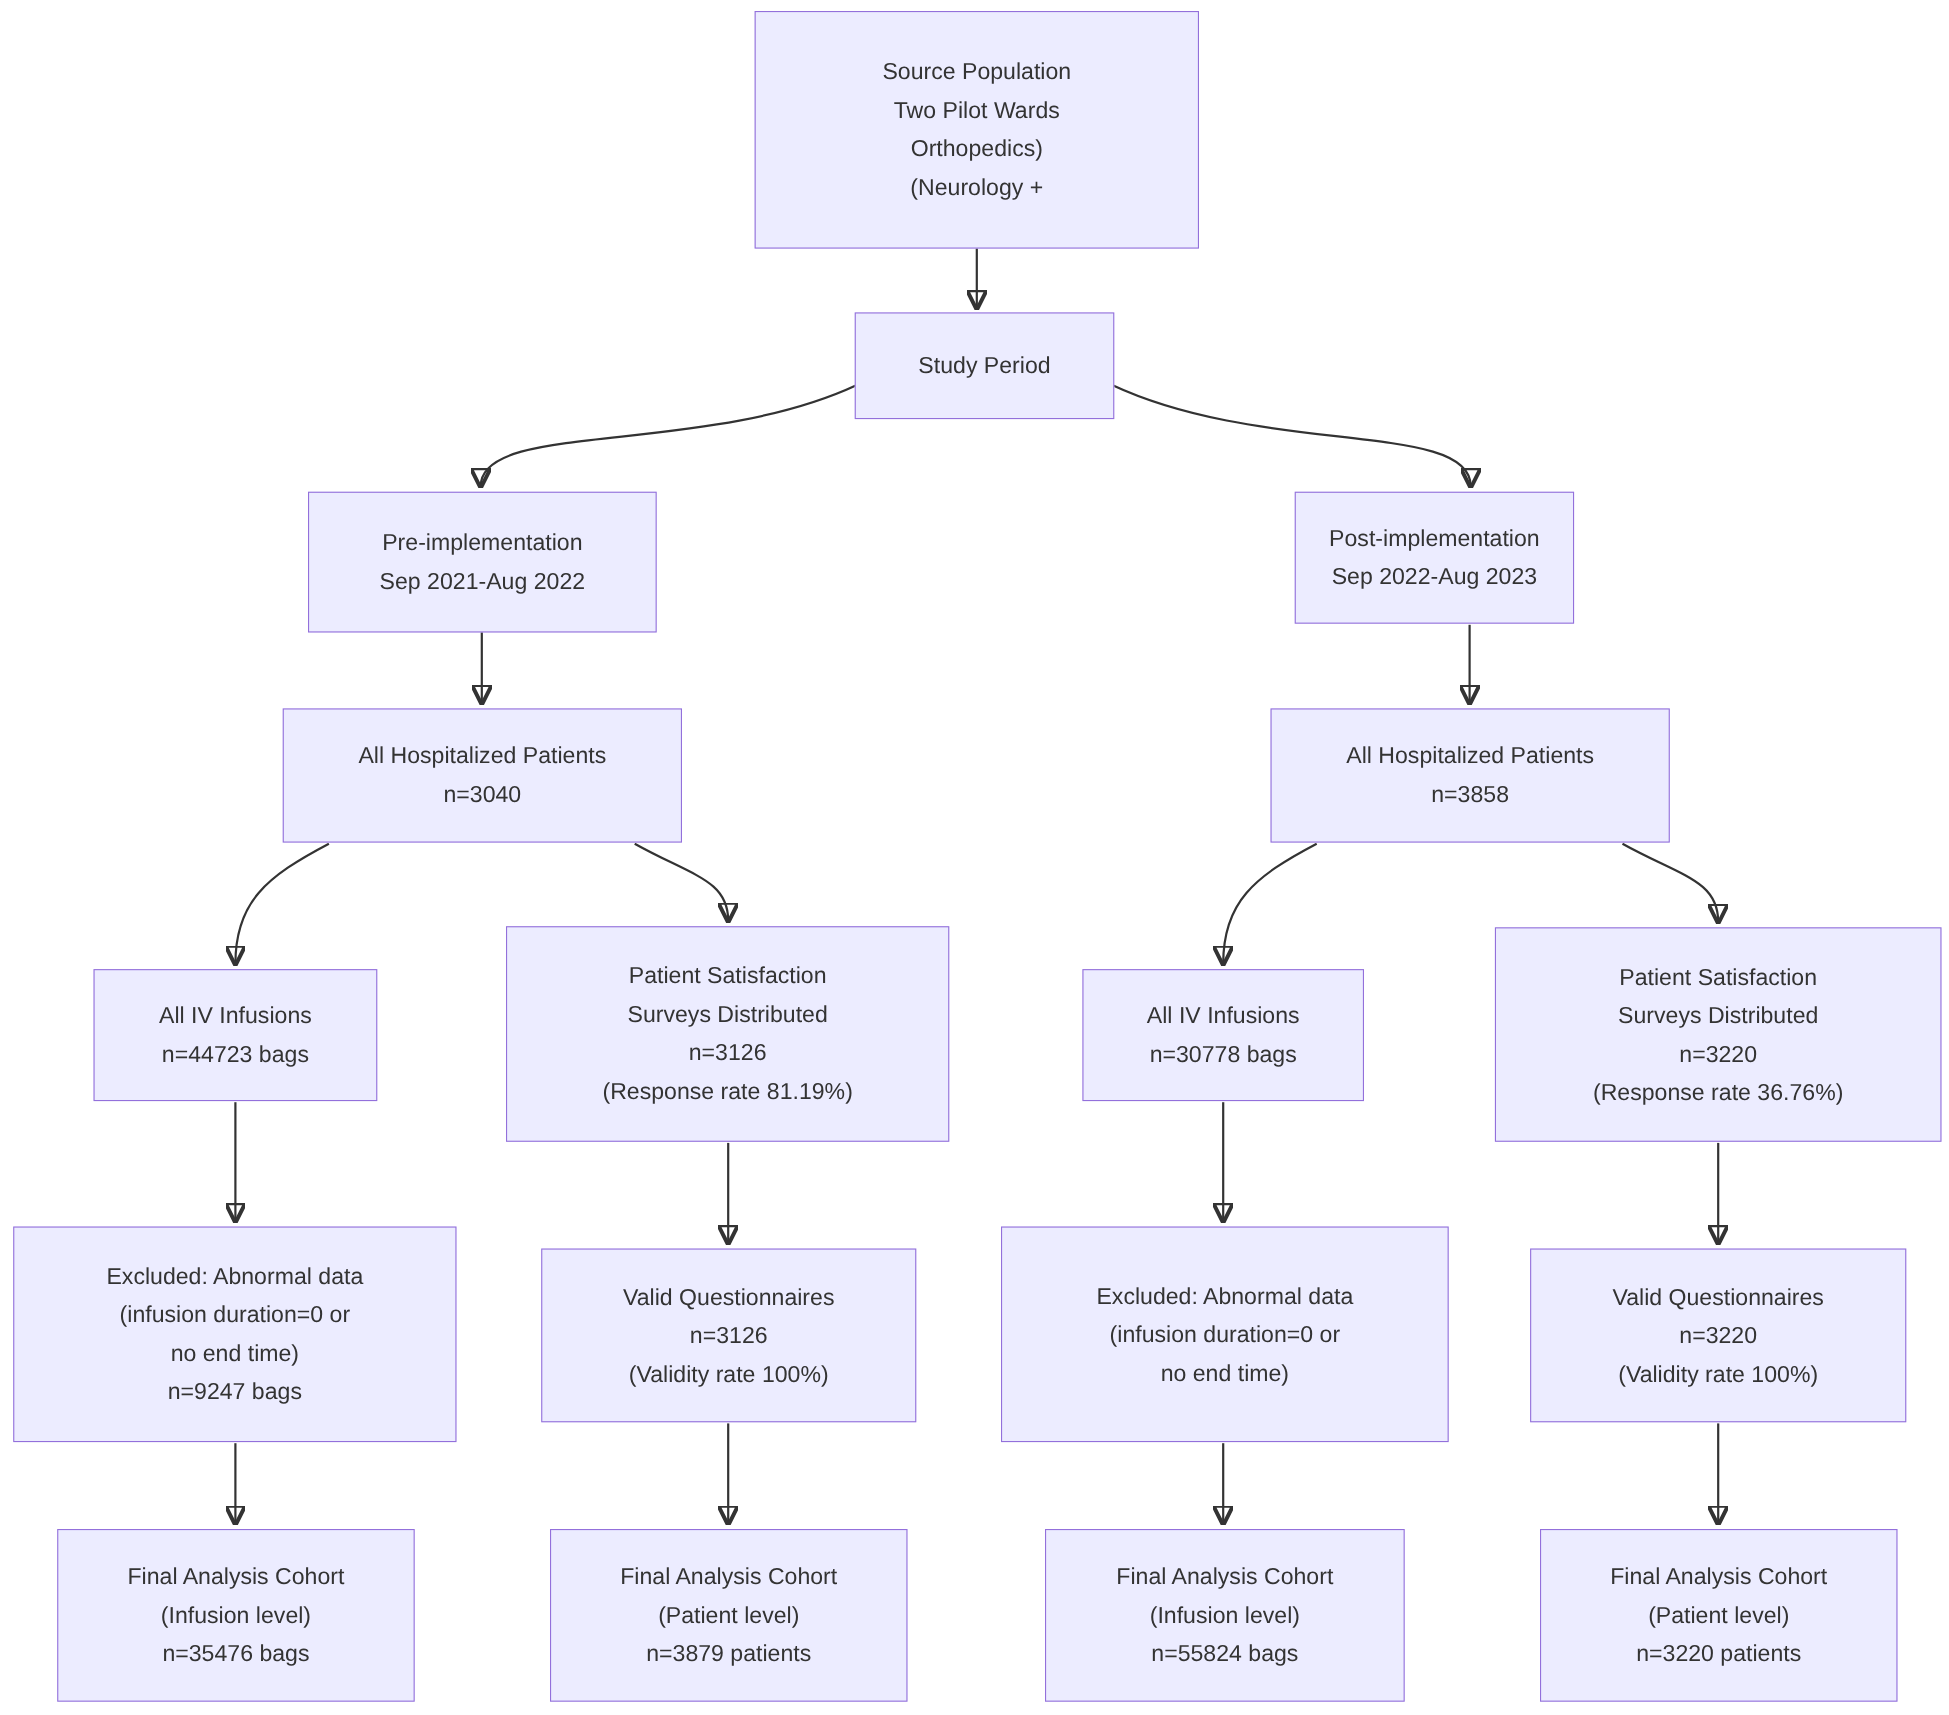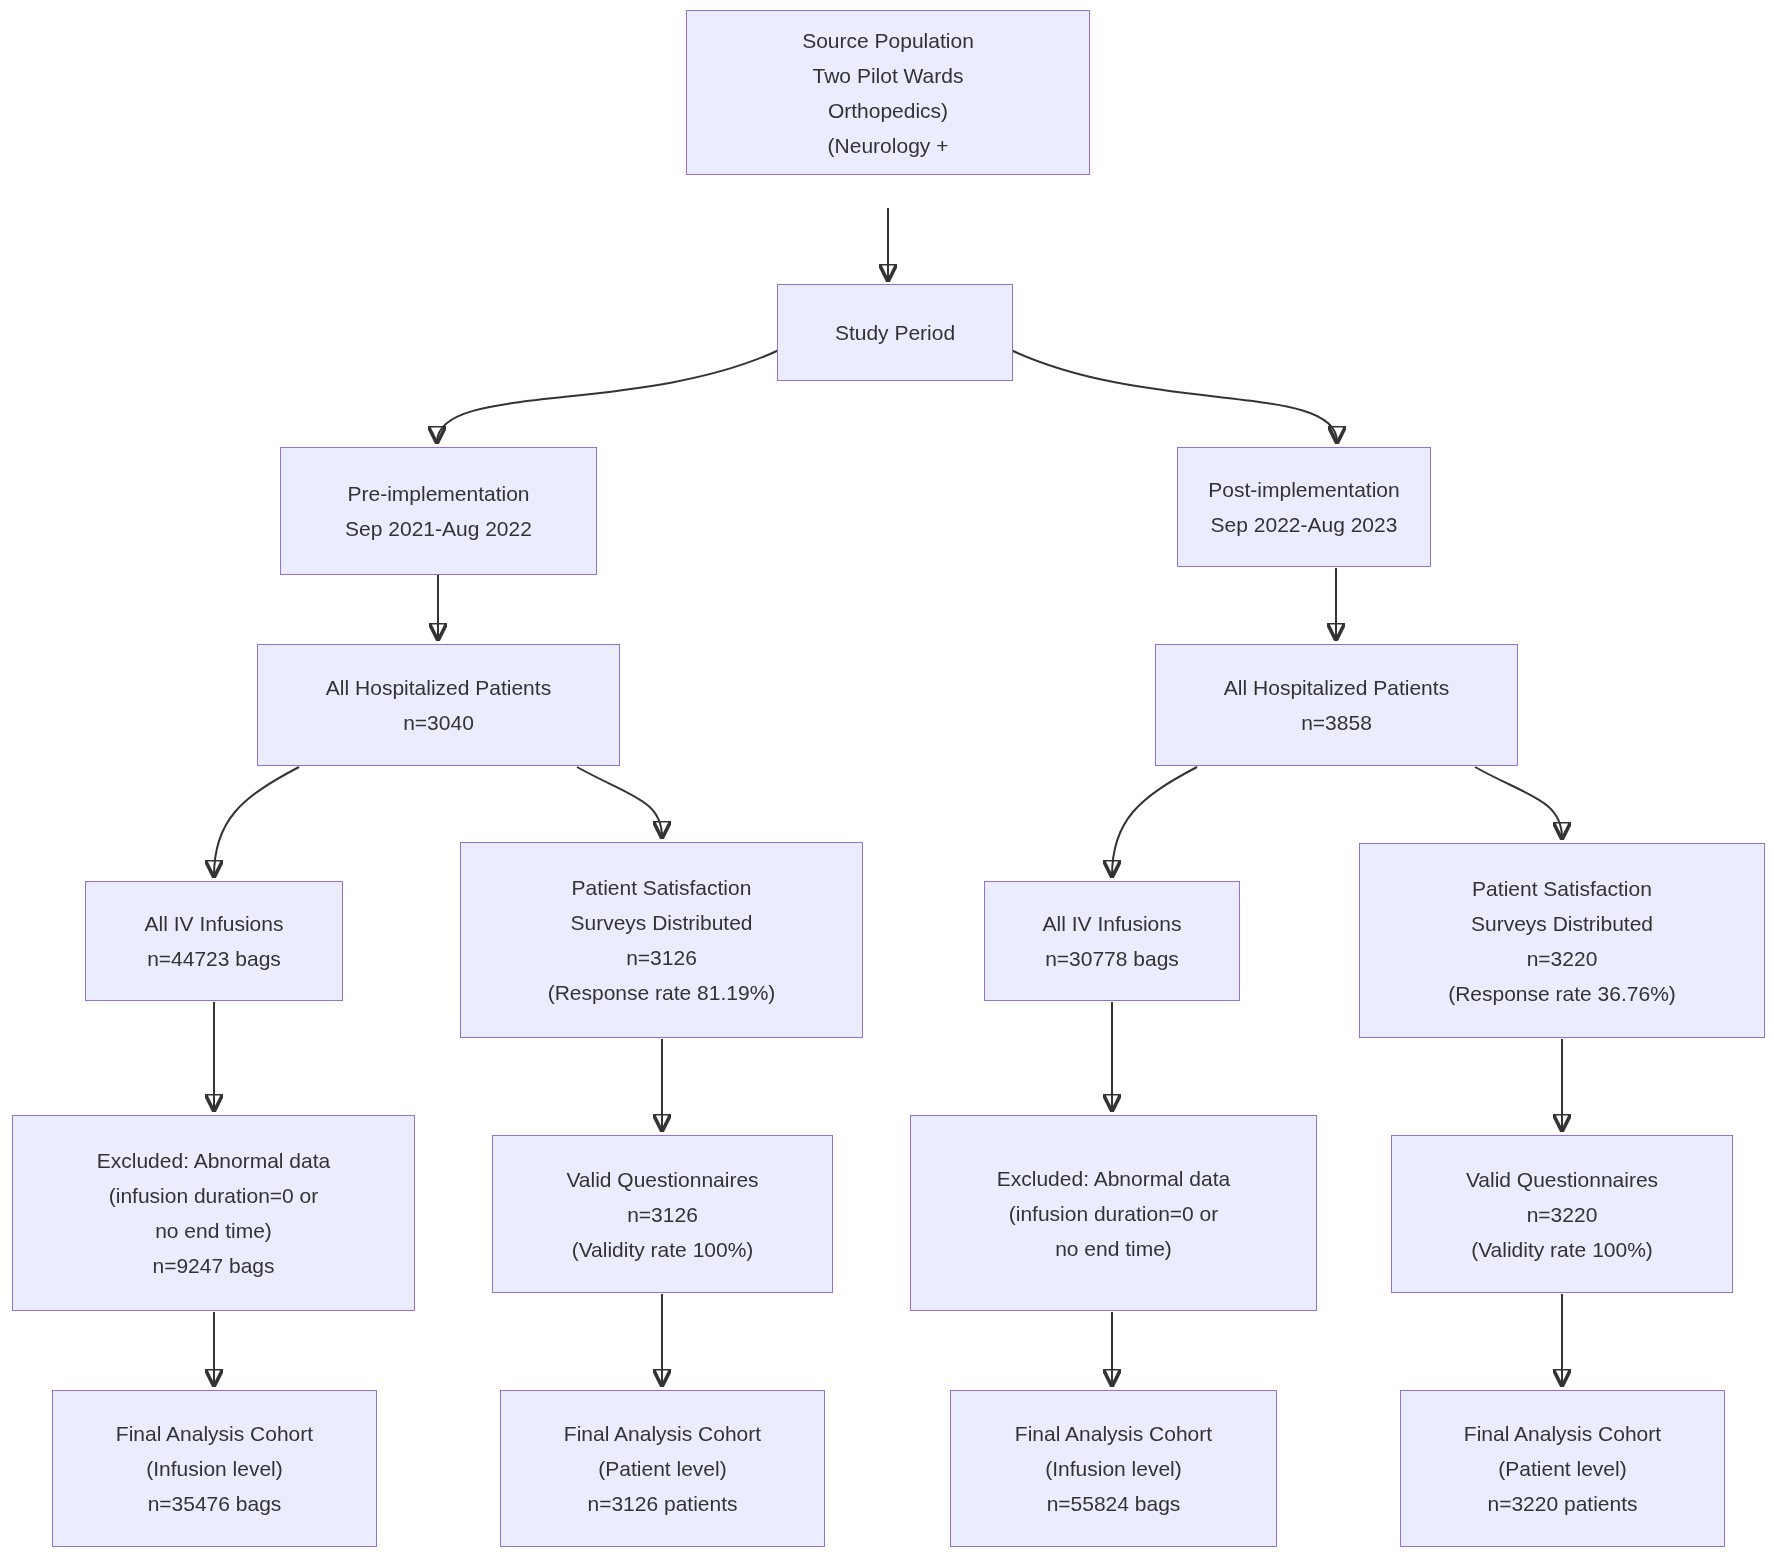--- a/index.html
+++ b/index.html
@@ -70,21 +70,21 @@
     <path marker-end="url(#arrow)" d="M662,1039 L662,1130"></path>
     <path marker-end="url(#arrow)" d="M1112,1002 L1112,1110"></path>
     <path marker-end="url(#arrow)" d="M1562,1039 L1562,1130"></path>
     <path marker-end="url(#arrow)" d="M214,1312 L214,1385"></path>
     <path marker-end="url(#arrow)" d="M662,1294 L662,1385"></path>
     <path marker-end="url(#arrow)" d="M1112,1312 L1112,1385"></path>
     <path marker-end="url(#arrow)" d="M1562,1294 L1562,1385"></path>
   </svg>
 
   <div id="nodes">
-      <div class="node" style="left: 686px; top: 10px; width: 404px; height: 165px;">
+      <div class="node" style="left: 686px; top: 10px; width: 404px; height: 216px;">
         <div class="line">Source Population</div>
         <div class="line">Two Pilot Wards</div>
         <div class="line">Orthopedics)</div>
         <div class="line">(Neurology +</div>
       </div>
       <div class="node" style="left: 777px; top: 284px; width: 236px; height: 97px;">
         <div class="line">Study Period</div>
       </div>
       <div class="node" style="left: 280px; top: 447px; width: 317px; height: 128px;">
         <div class="line">Pre-implementation</div>
@@ -144,21 +144,21 @@
         <div class="line">(Validity rate 100%)</div>
       </div>
       <div class="node" style="left: 52px; top: 1390px; width: 325px; height: 157px;">
         <div class="line">Final Analysis Cohort</div>
         <div class="line">(Infusion level)</div>
         <div class="line">n=35476 bags</div>
       </div>
       <div class="node" style="left: 500px; top: 1390px; width: 325px; height: 157px;">
         <div class="line">Final Analysis Cohort</div>
         <div class="line">(Patient level)</div>
-        <div class="line">n=3126 patients</div>
+        <div class="line">n=3879 patients</div>
       </div>
       <div class="node" style="left: 950px; top: 1390px; width: 327px; height: 157px;">
         <div class="line">Final Analysis Cohort</div>
         <div class="line">(Infusion level)</div>
         <div class="line">n=55824 bags</div>
       </div>
       <div class="node" style="left: 1400px; top: 1390px; width: 325px; height: 157px;">
         <div class="line">Final Analysis Cohort</div>
         <div class="line">(Patient level)</div>
         <div class="line">n=3220 patients</div>

